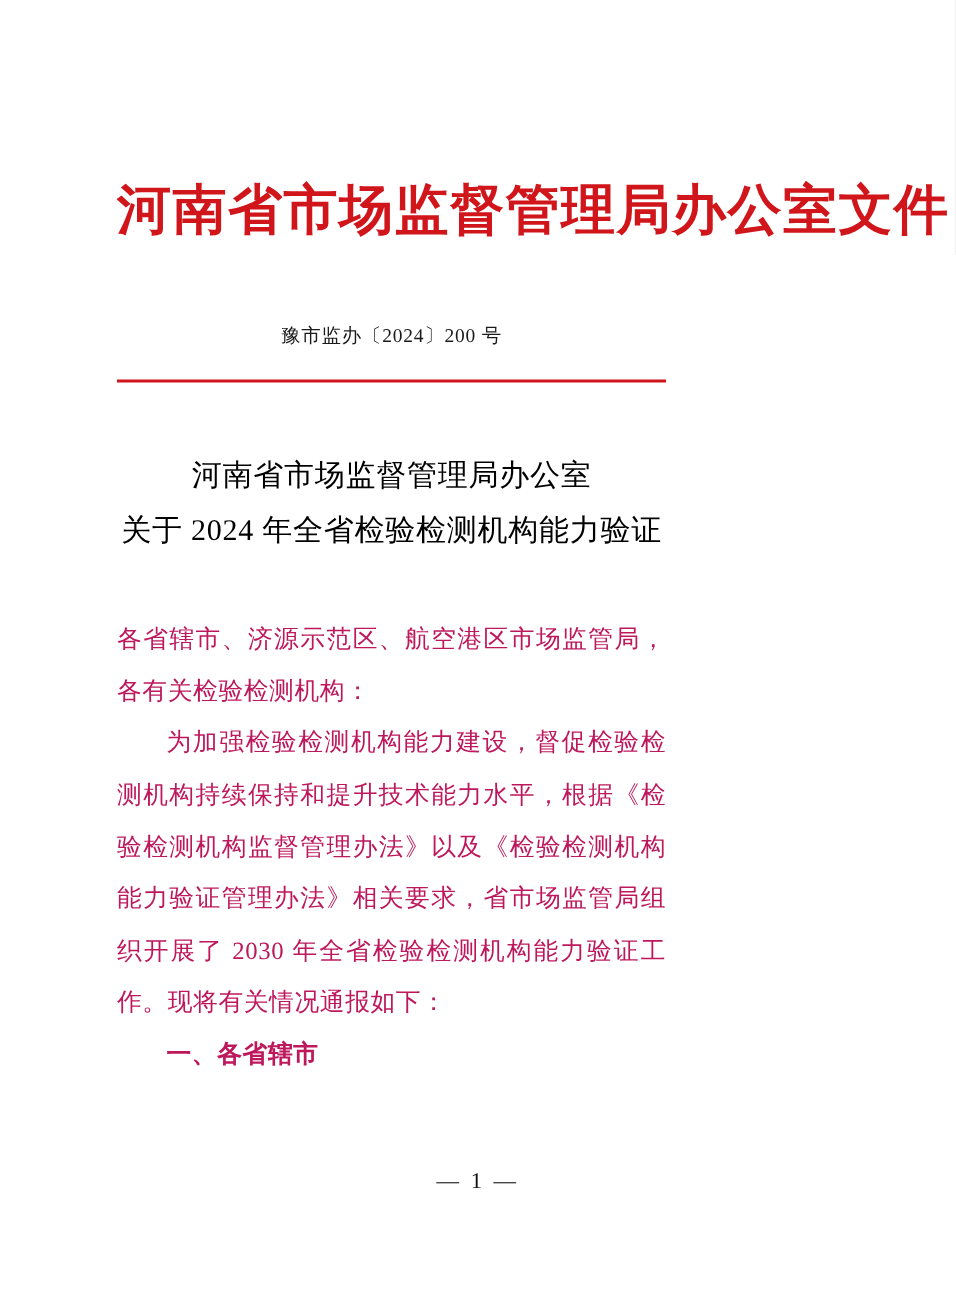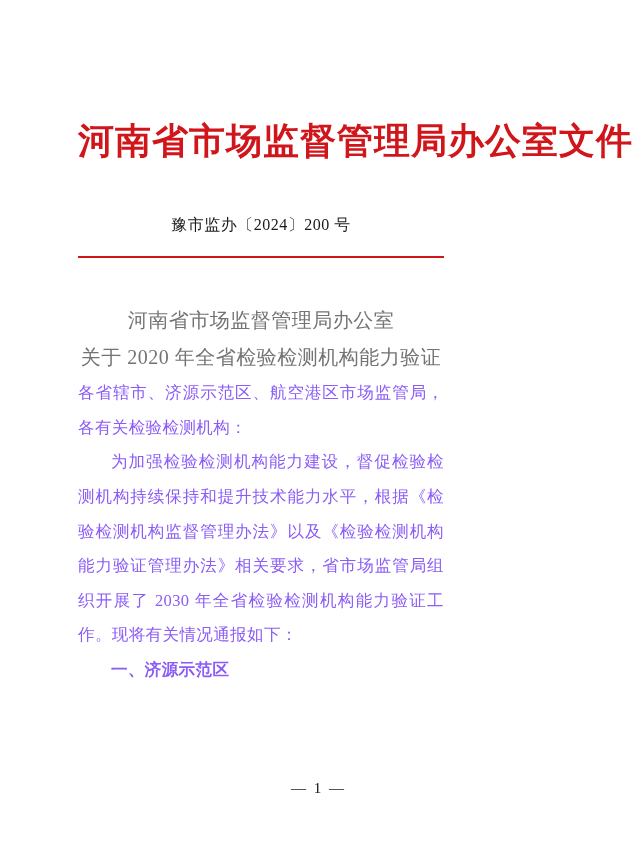--- a/index.html
+++ b/index.html
@@ -36,48 +36,49 @@
     font-family: "DejaVu Serif", "Liberation Serif", serif;
     font-weight: bold;
     font-size: 36px;
     letter-spacing: 1px;
     line-height: 1.25;
     white-space: nowrap;
     margin: 0;
   }
   .doc-number {
     text-align: center;
-    font-size: 16px;
+    font-size: 13px;
     color: #1a1a1a;
     margin-top: 52px;
     letter-spacing: 0.5px;
     font-family: "Liberation Serif", serif;
   }
   .red-rule {
     margin-top: 20px;
     height: 2px;
     background: #d0151b;
     width: 100%;
   }
   .title-block {
     margin-top: 44px;
     text-align: center;
     font-size: 20px;
-    color: #737373;
+    color: #000000;
     line-height: 1.85;
     letter-spacing: 0.5px;
     font-family: "Liberation Serif", serif;
   }
   .title-line {
     display: block;
     white-space: nowrap;
   }
   .content {
+    margin-top: 36px;
     font-size: 16.5px;
-    color: #8b5cf6;
+    color: #be185d;
     line-height: 2.1;
     text-align: justify;
     letter-spacing: 0.4px;
   }
   .content p {
     margin: 0;
   }
   .indent2 {
     text-indent: 2em;
   }
@@ -104,25 +105,25 @@
   <div class="doc-body">
 
     <div class="masthead">河南省市场监督管理局办公室文件</div>
 
     <div class="doc-number">豫市监办〔2024〕200 号</div>
 
     <div class="red-rule"></div>
 
     <div class="title-block">
       <span class="title-line">河南省市场监督管理局办公室</span>
-      <span class="title-line">关于 2020 年全省检验检测机构能力验证</span>
+      <span class="title-line">关于 2024 年全省检验检测机构能力验证</span>
     </div>
 
     <div class="content">
       <p>各省辖市、济源示范区、航空港区市场监管局，各有关检验检测机构：</p>
       <p class="indent2">为加强检验检测机构能力建设，督促检验检测机构持续保持和提升技术能力水平，根据《检验检测机构监督管理办法》以及《检验检测机构能力验证管理办法》相关要求，省市场监管局组织开展了 2030 年全省检验检测机构能力验证工作。现将有关情况通报如下：</p>
-      <p class="section-head">一、济源示范区</p>
+      <p class="section-head">一、各省辖市</p>
     </div>
 
   </div>
 
   <div class="page-number">— 1 —</div>
 </div>
 
 </body></html>

